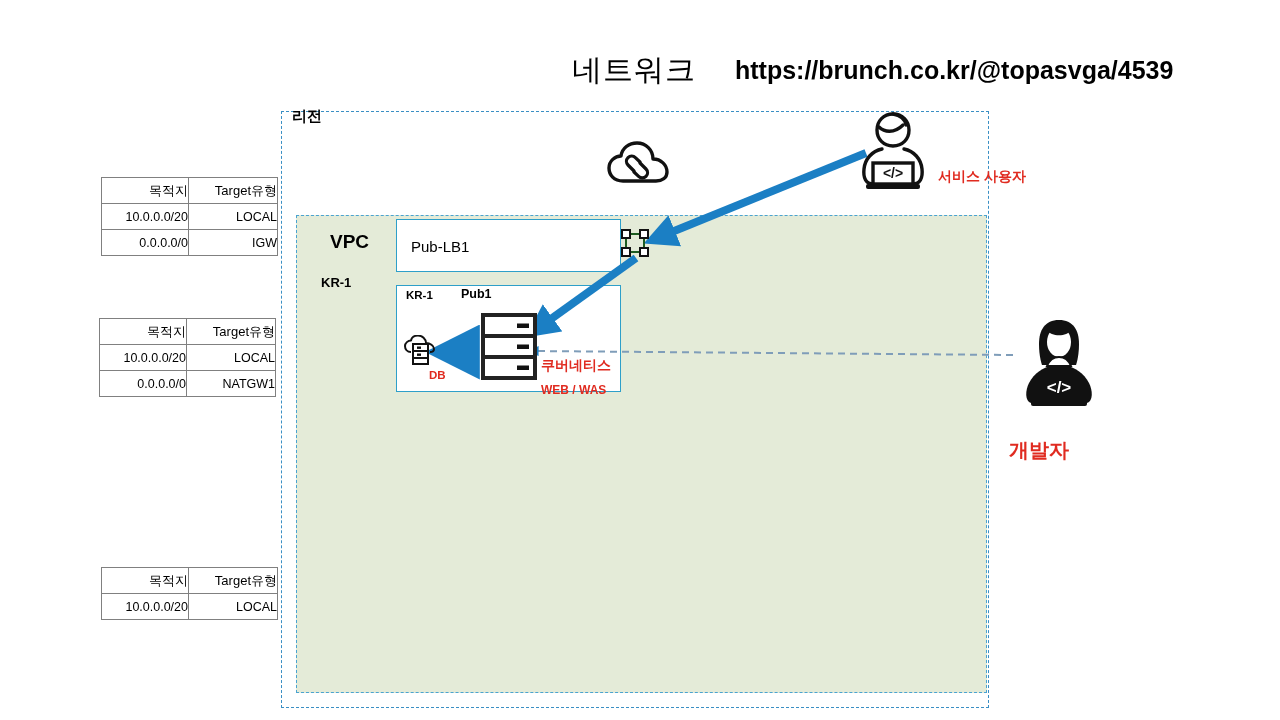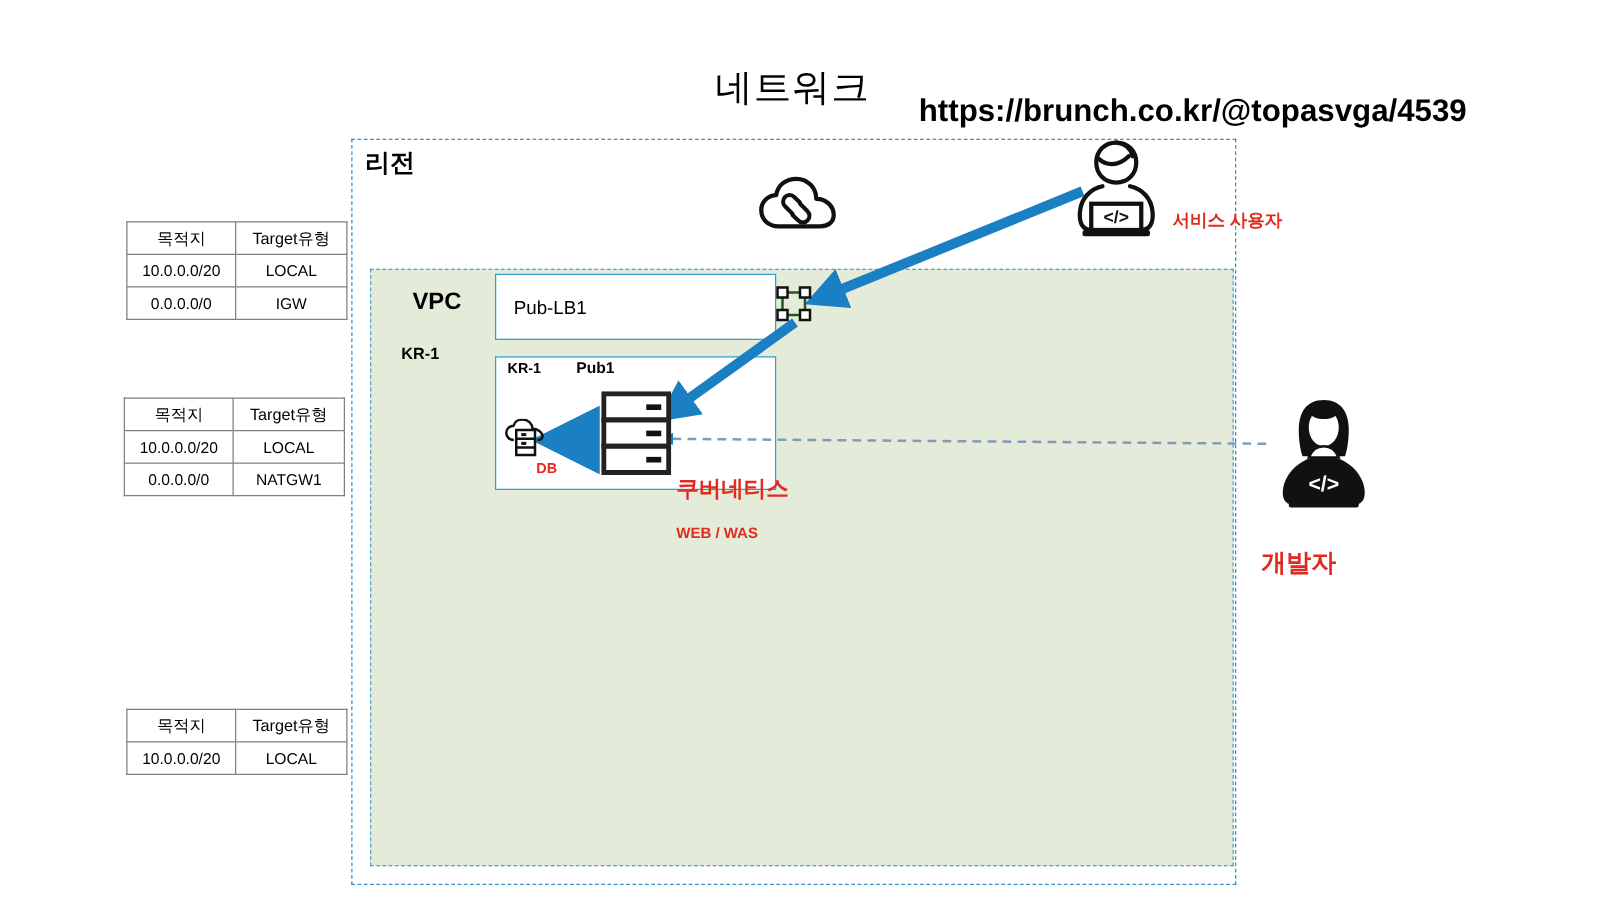--- a/index.html
+++ b/index.html
@@ -24,32 +24,31 @@
     font-weight: 400;
     letter-spacing: 1px;
     white-space: nowrap;
     text-align: center;
   }
   #header-url {
     left: 735px; top: 56px;
     font-size: 25px;
     font-weight: 700;
     white-space: nowrap;
-    margin-top: 19px;
   }
 
   
   .route-table {
     border-collapse: collapse;
     font-size: 12.5px;
     background: #ffffff;
   }
   .route-table td {
     border: 1px solid #808080;
-    text-align: center;
+    text-align: right;
     padding: 0;
     height: 25px;
     white-space: nowrap;
   }
   .route-table td.c-dest  { width: 86px; }
   .route-table td.c-type  { width: 88px; }
   .route-table .hdr td { font-size: 13px; }
 
   #route-table-1 { left: 101px; top: 177px; }
   #route-table-2 { left: 99px;  top: 318px; }
@@ -57,22 +56,22 @@
 
   
   #region-box {
     left: 281px; top: 111px;
     width: 708px; height: 597px;
     border: 1.5px dashed #3a8fc4;
     box-sizing: border-box;
     background: #ffffff;
   }
   #region-label {
-    left: 292px; top: 117px;
-    font-size: 20px;
+    left: 292px; top: 107px;
+    font-size: 15px;
     font-weight: 600;
   }
 
   
   #vpc-box {
     left: 296px; top: 215px;
     width: 691px; height: 478px;
     border: 1.5px dashed #4aa3d0;
     box-sizing: border-box;
     background: #e4ebd8;
@@ -122,22 +121,22 @@
     padding-left: 12px;
   }
 
   
   .red-cap {
     color: #e02b20;
     font-weight: 700;
     white-space: nowrap;
   }
   #db-caption      { left: 429px; top: 369px; font-size: 11.5px; }
-  #k8s-caption     { left: 541px; top: 379px; font-size: 18px; }
-  #webwas-caption  { left: 541px; top: 383px; font-size: 12px; margin-top: 36px; }
+  #k8s-caption     { left: 541px; top: 357px; font-size: 14px; }
+  #webwas-caption  { left: 541px; top: 383px; font-size: 12px; }
   #user-caption    { left: 938px; top: 168px; font-size: 14px; }
   #dev-caption     { left: 1009px; top: 437px; font-size: 20px; }
 
   
   #igw-icon    { left: 606px; top: 140px; }
   #lb-icon     { left: 620px; top: 228px; }
   #db-icon     { left: 404px; top: 335px; }
   #server-icon { left: 481px; top: 313px; }
   #user-icon   { left: 856px; top: 110px; }
   #dev-icon    { left: 1017px; top: 317px; }

